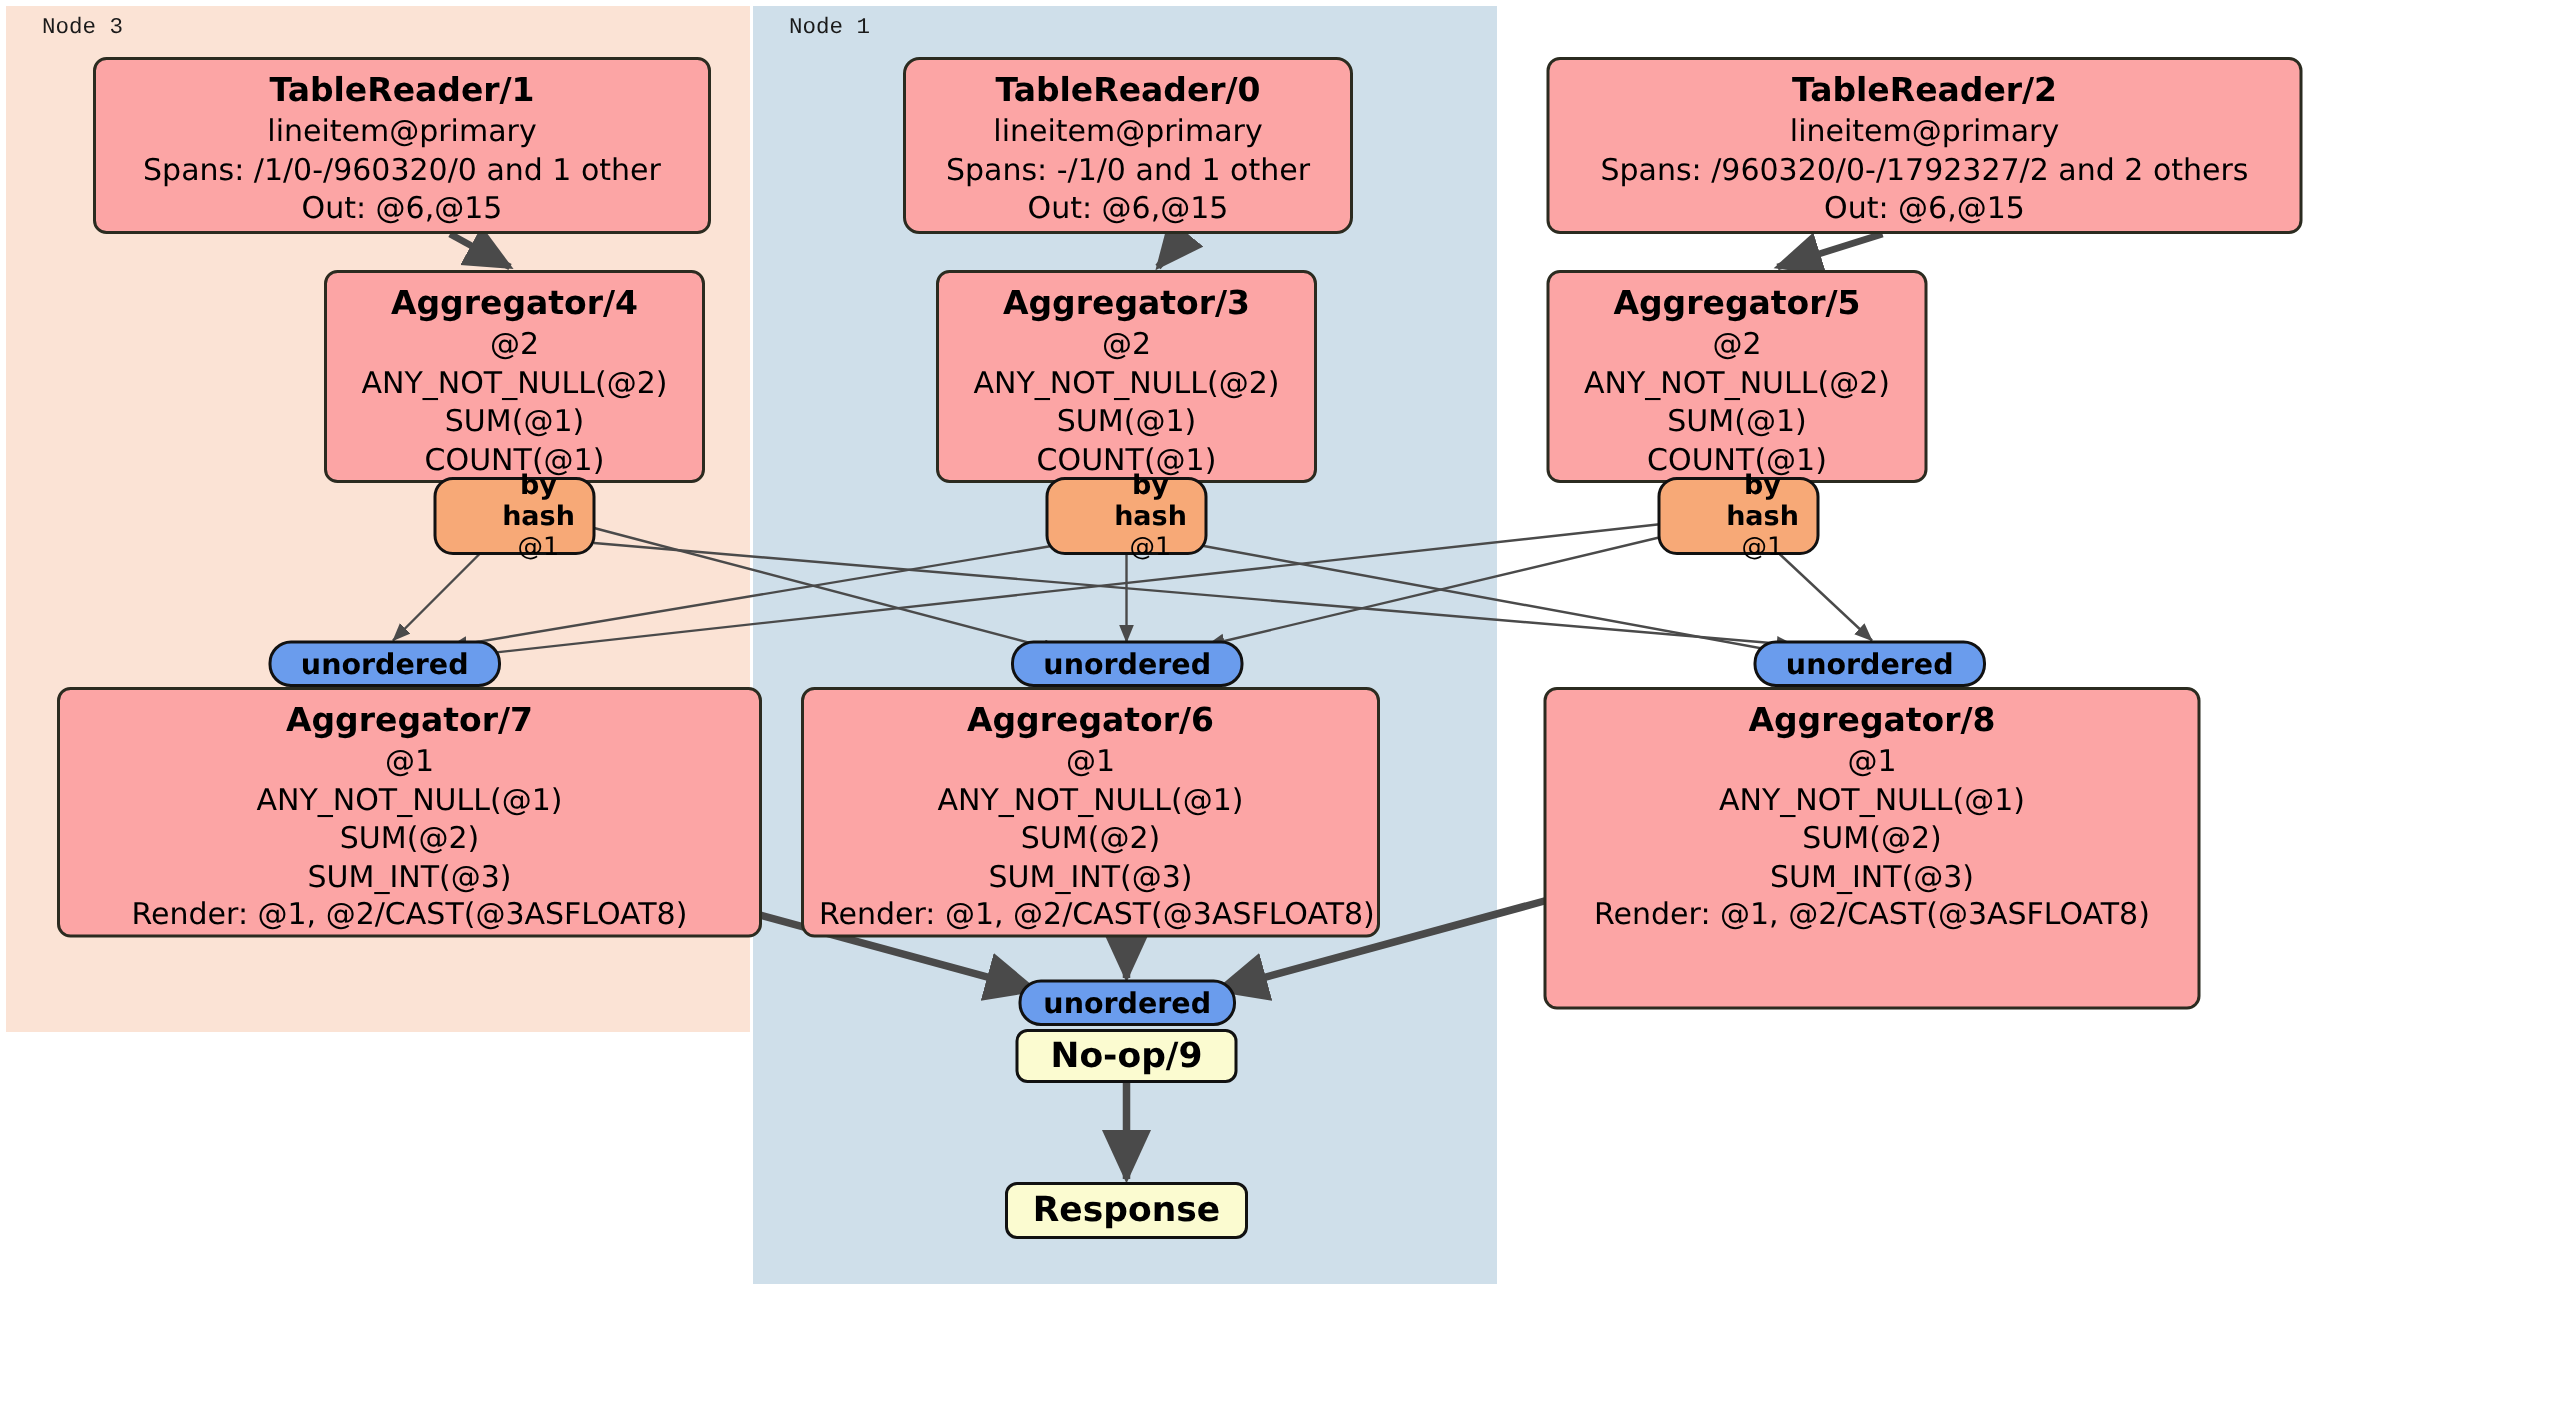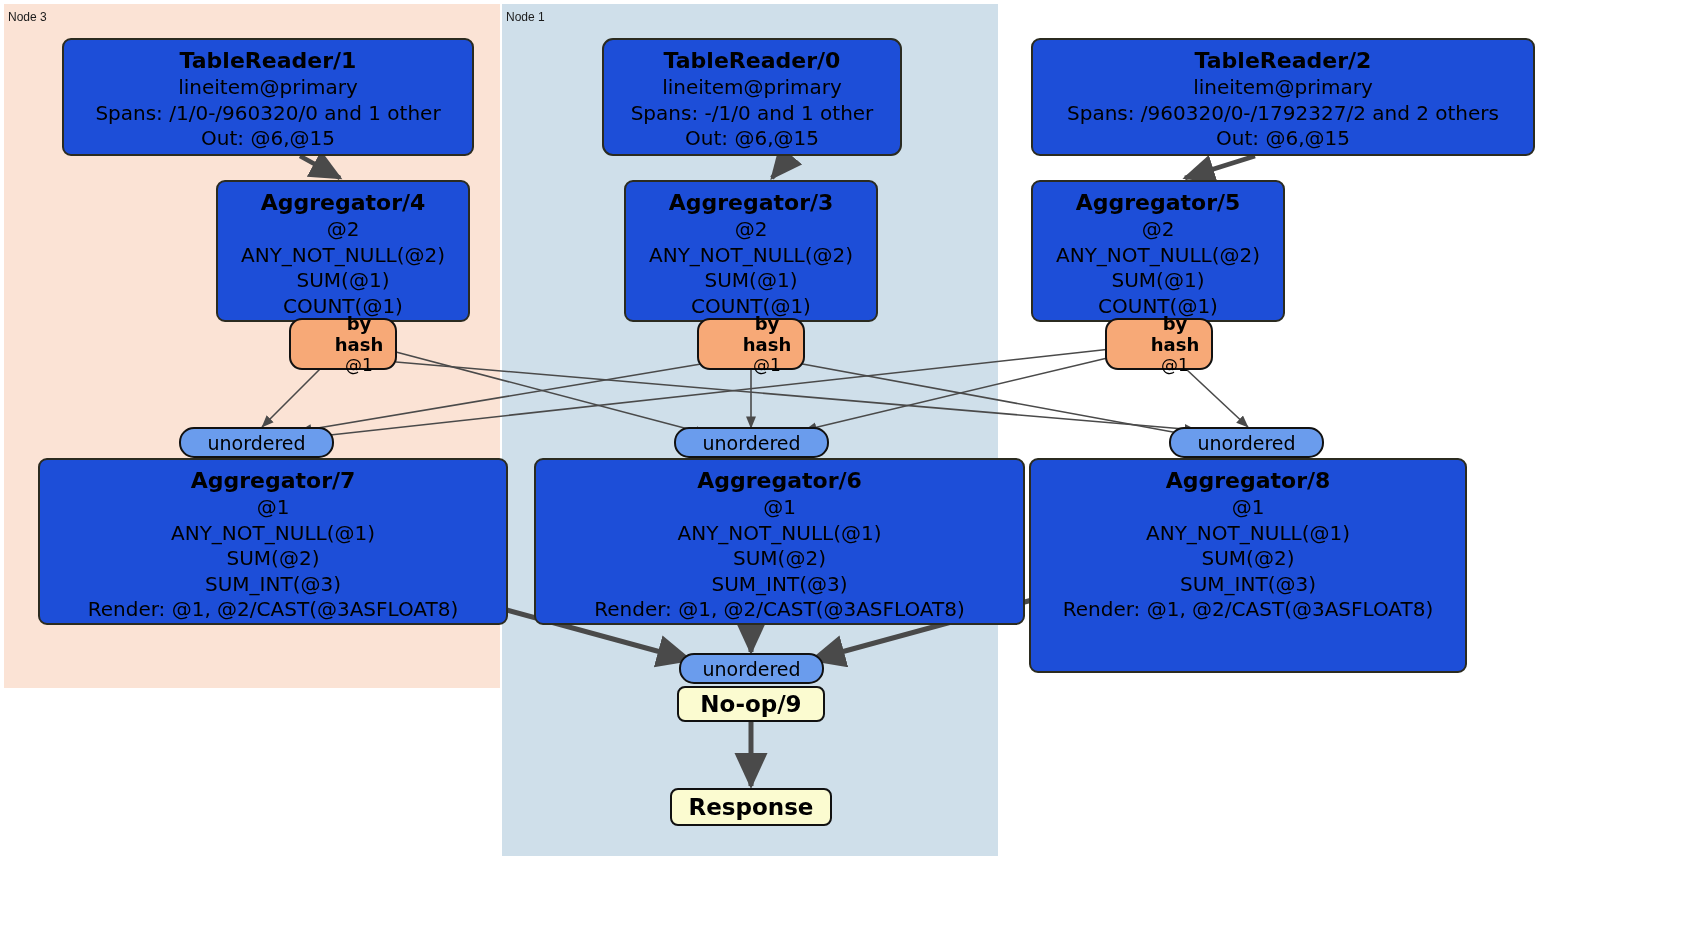--- a/index.html
+++ b/index.html
@@ -5,50 +5,50 @@
   html,body{margin:0;padding:0;background:#ffffff;}
   body{
     width:1708px;height:940px;position:relative;overflow:hidden;
     font-family:"DejaVu Sans","Liberation Sans",sans-serif;
   }
   #stage{position:absolute;left:0;top:0;width:1708px;height:940px;}
 
   
   .panel{position:absolute;box-sizing:border-box;}
   .panel-label{
-    position:absolute;left:4px;top:6px;font-size:12px;color:#1a1a1a;
-    font-family:Liberation Sans, sans-serif;
+    position:absolute;left:24px;top:6px;font-size:15px;color:#1a1a1a;
+    font-family:Liberation Mono, monospace;
   }
 
   
   #edges{position:absolute;left:0;top:0;width:1708px;height:940px;pointer-events:none;}
 
   
   .proc{
     position:absolute;box-sizing:border-box;
-    background:#1d4ed8;border:2px solid #2b2b20;border-radius:9px;
+    background:#fca5a5;border:2px solid #2b2b20;border-radius:9px;
     text-align:center;padding:6px 10px 8px 10px;
     font-size:20px;line-height:25.5px;color:#000;
   }
   .proc .ttl{font-weight:bold;font-size:22px;line-height:29px;display:block;}
   .proc .ln{display:block;white-space:nowrap;}
 
   .pill{
     position:absolute;box-sizing:border-box;text-align:center;
     border:2px solid #111;color:#000;
     display:flex;flex-direction:column;align-items:center;justify-content:center;
   }
   .pill.hash{
     background:#f7a977;border-radius:13px;
     font-size:18px;line-height:21px;padding-left:32px;
   }
   .pill.hash .t{font-weight:bold;}
   .pill.hash .s{font-size:17px;}
   .pill.unord{
-    background:#6a9ced;border-radius:15px;font-weight:normal;font-size:19px;
+    background:#6a9ced;border-radius:15px;font-weight:bold;font-size:19px;
   }
 
   .smallbox{
     position:absolute;box-sizing:border-box;background:#fbfbd0;
     border:2px solid #111;border-radius:8px;
     display:flex;align-items:center;justify-content:center;
     font-weight:bold;font-size:23px;color:#000000;
   }
 </style>
 </head>
@@ -172,21 +172,21 @@
 
   <div class="proc" style="left:38px;top:458px;width:470px;height:167px;">
     <span class="ttl">Aggregator/7</span>
     <span class="ln">@1</span>
     <span class="ln">ANY_NOT_NULL(@1)</span>
     <span class="ln">SUM(@2)</span>
     <span class="ln">SUM_INT(@3)</span>
     <span class="ln">Render: @1, @2/CAST(@3ASFLOAT8)</span>
   </div>
 
-  <div class="proc" style="left:534px;top:458px;width:491px;height:167px;">
+  <div class="proc" style="left:534px;top:458px;width:386px;height:167px;">
     <span class="ttl">Aggregator/6</span>
     <span class="ln">@1</span>
     <span class="ln">ANY_NOT_NULL(@1)</span>
     <span class="ln">SUM(@2)</span>
     <span class="ln">SUM_INT(@3)</span>
     <span class="ln">Render: @1, @2/CAST(@3ASFLOAT8)</span>
   </div>
 
   <div class="proc" style="left:1029px;top:458px;width:438px;height:215px;">
     <span class="ttl">Aggregator/8</span>

